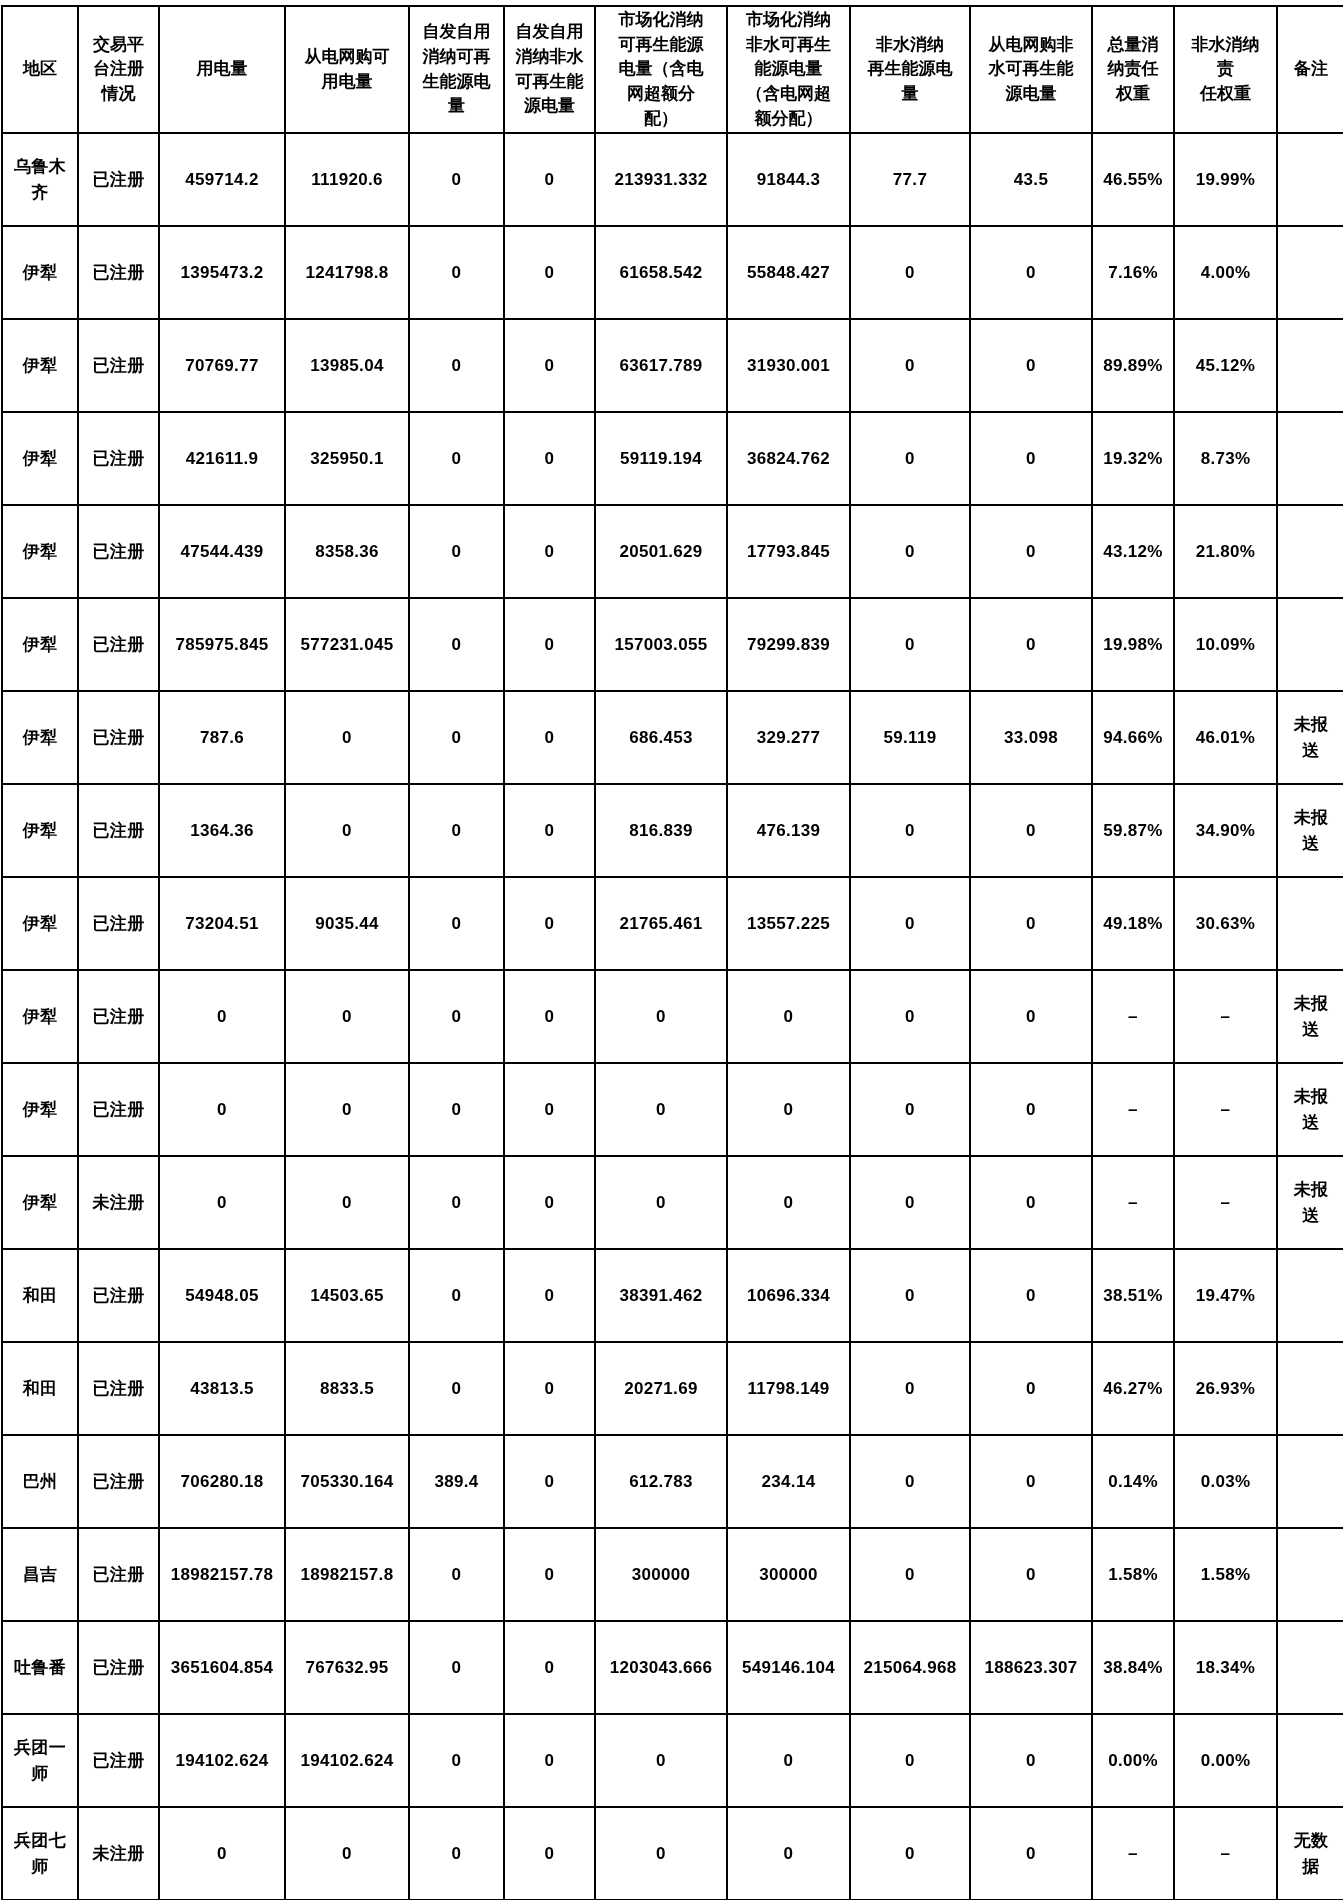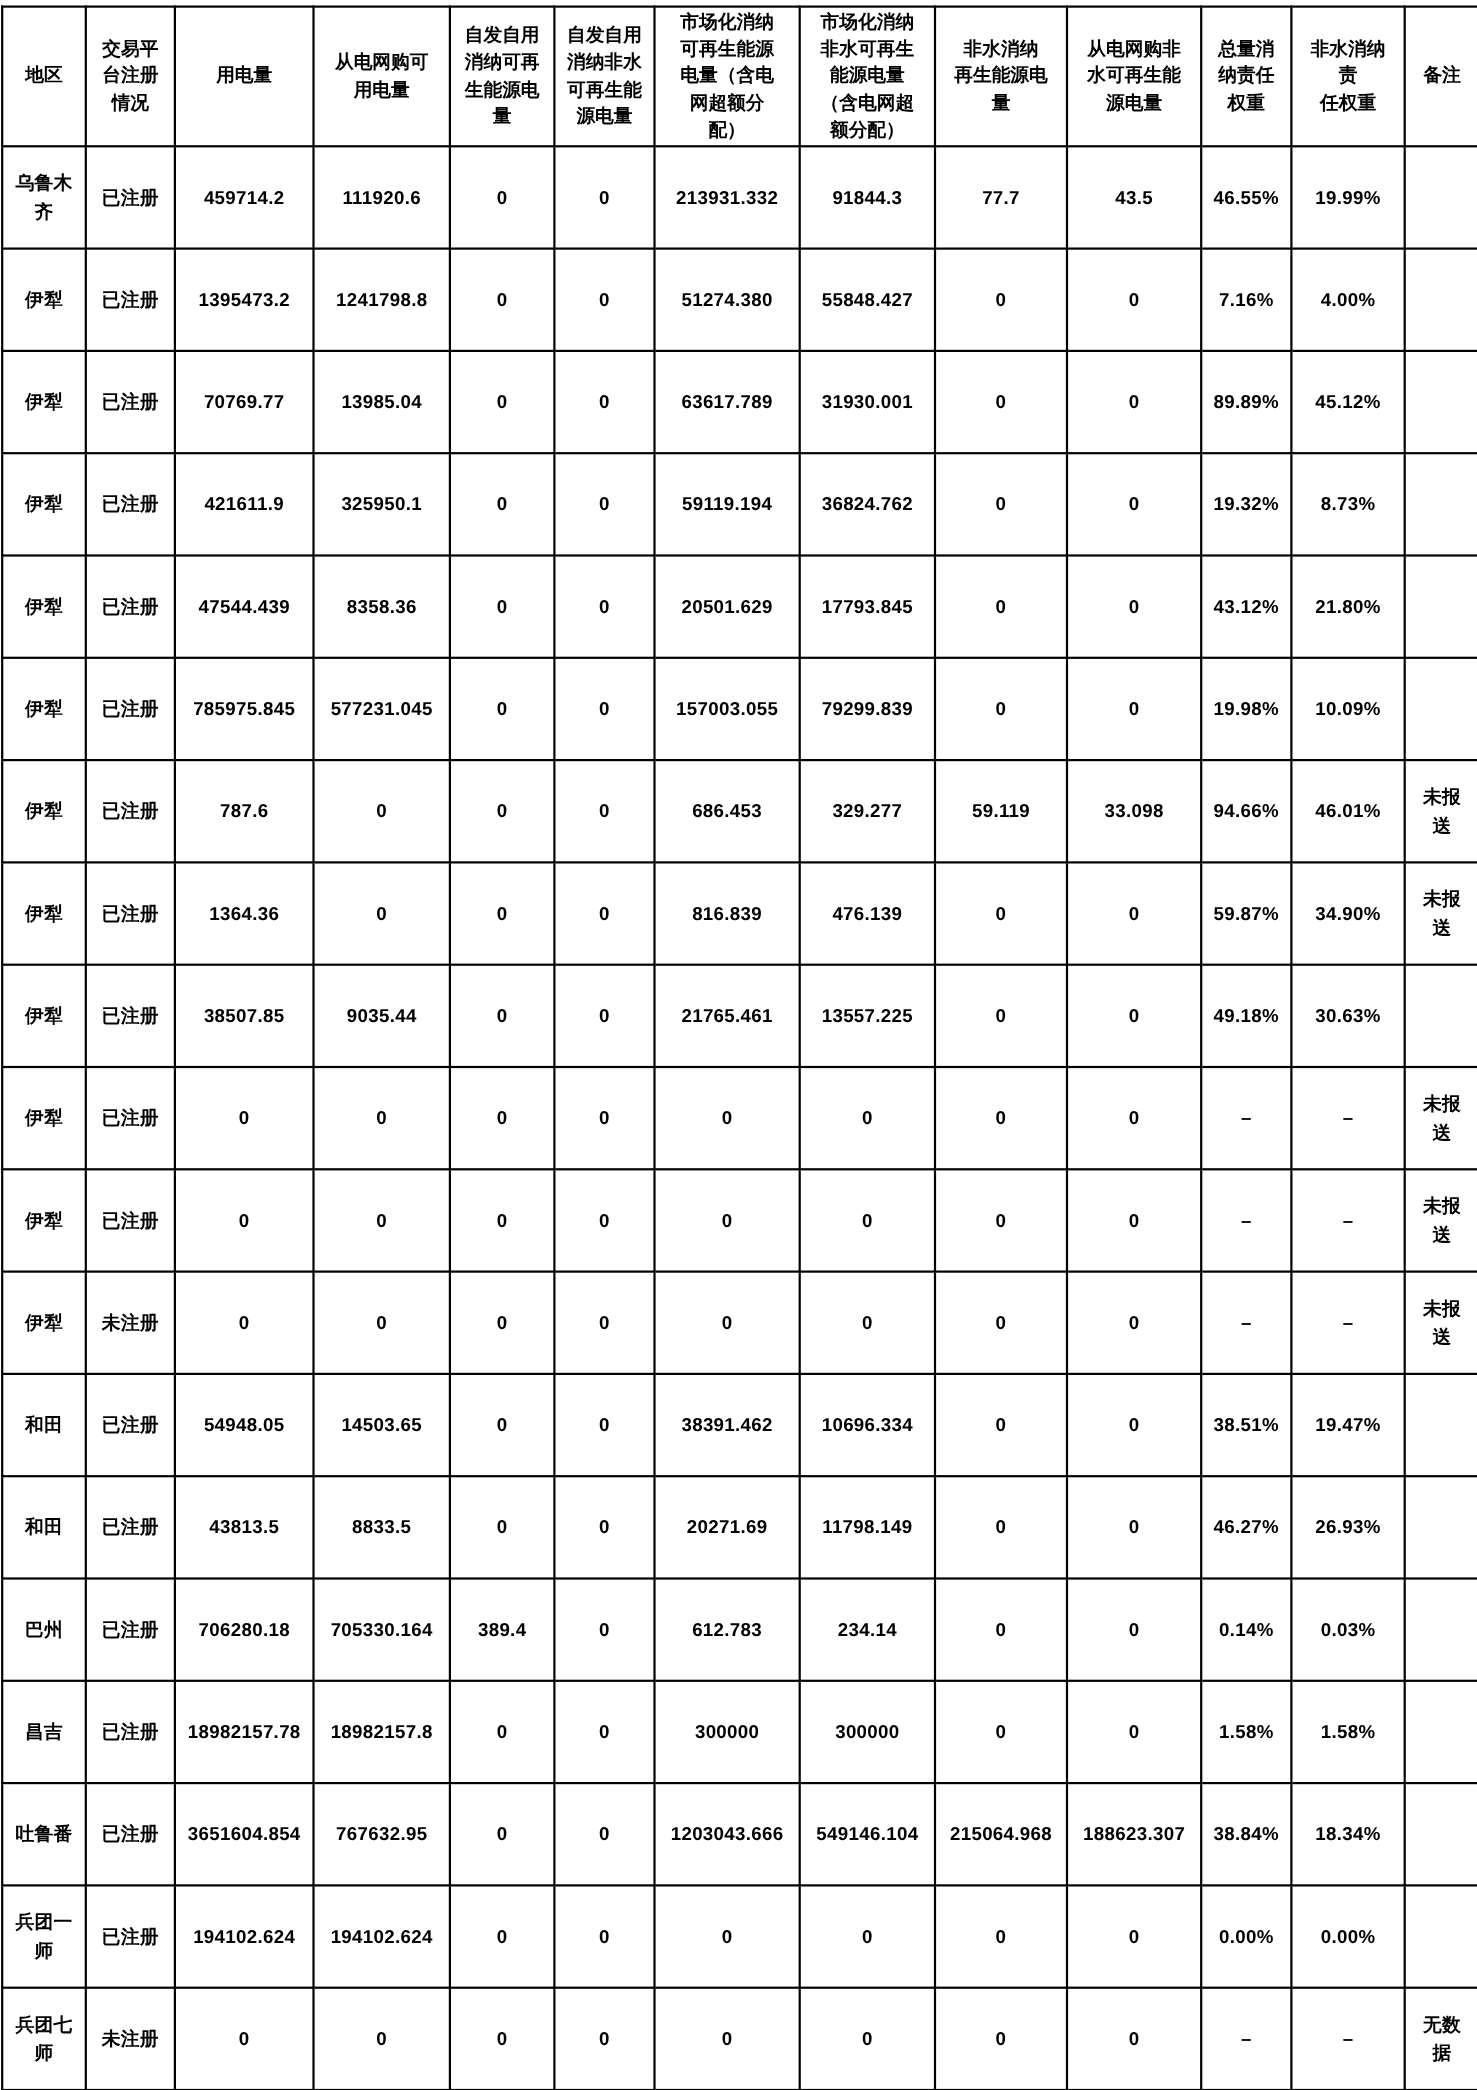--- a/index.html
+++ b/index.html
@@ -137,21 +137,21 @@
           <td>19.99%</td>
           <td></td>
         </tr>
         <tr>
           <td>伊犁</td>
           <td>已注册</td>
           <td>1395473.2</td>
           <td>1241798.8</td>
           <td>0</td>
           <td>0</td>
-          <td>51274.380</td>
+          <td>61658.542</td>
           <td>55848.427</td>
           <td>0</td>
           <td>0</td>
           <td>7.16%</td>
           <td>4.00%</td>
           <td></td>
         </tr>
         <tr>
           <td>伊犁</td>
           <td>已注册</td>
@@ -240,21 +240,21 @@
           <td>0</td>
           <td>0</td>
           <td>59.87%</td>
           <td>34.90%</td>
           <td>未报
 送</td>
         </tr>
         <tr>
           <td>伊犁</td>
           <td>已注册</td>
-          <td>38507.85</td>
+          <td>73204.51</td>
           <td>9035.44</td>
           <td>0</td>
           <td>0</td>
           <td>21765.461</td>
           <td>13557.225</td>
           <td>0</td>
           <td>0</td>
           <td>49.18%</td>
           <td>30.63%</td>
           <td></td>

